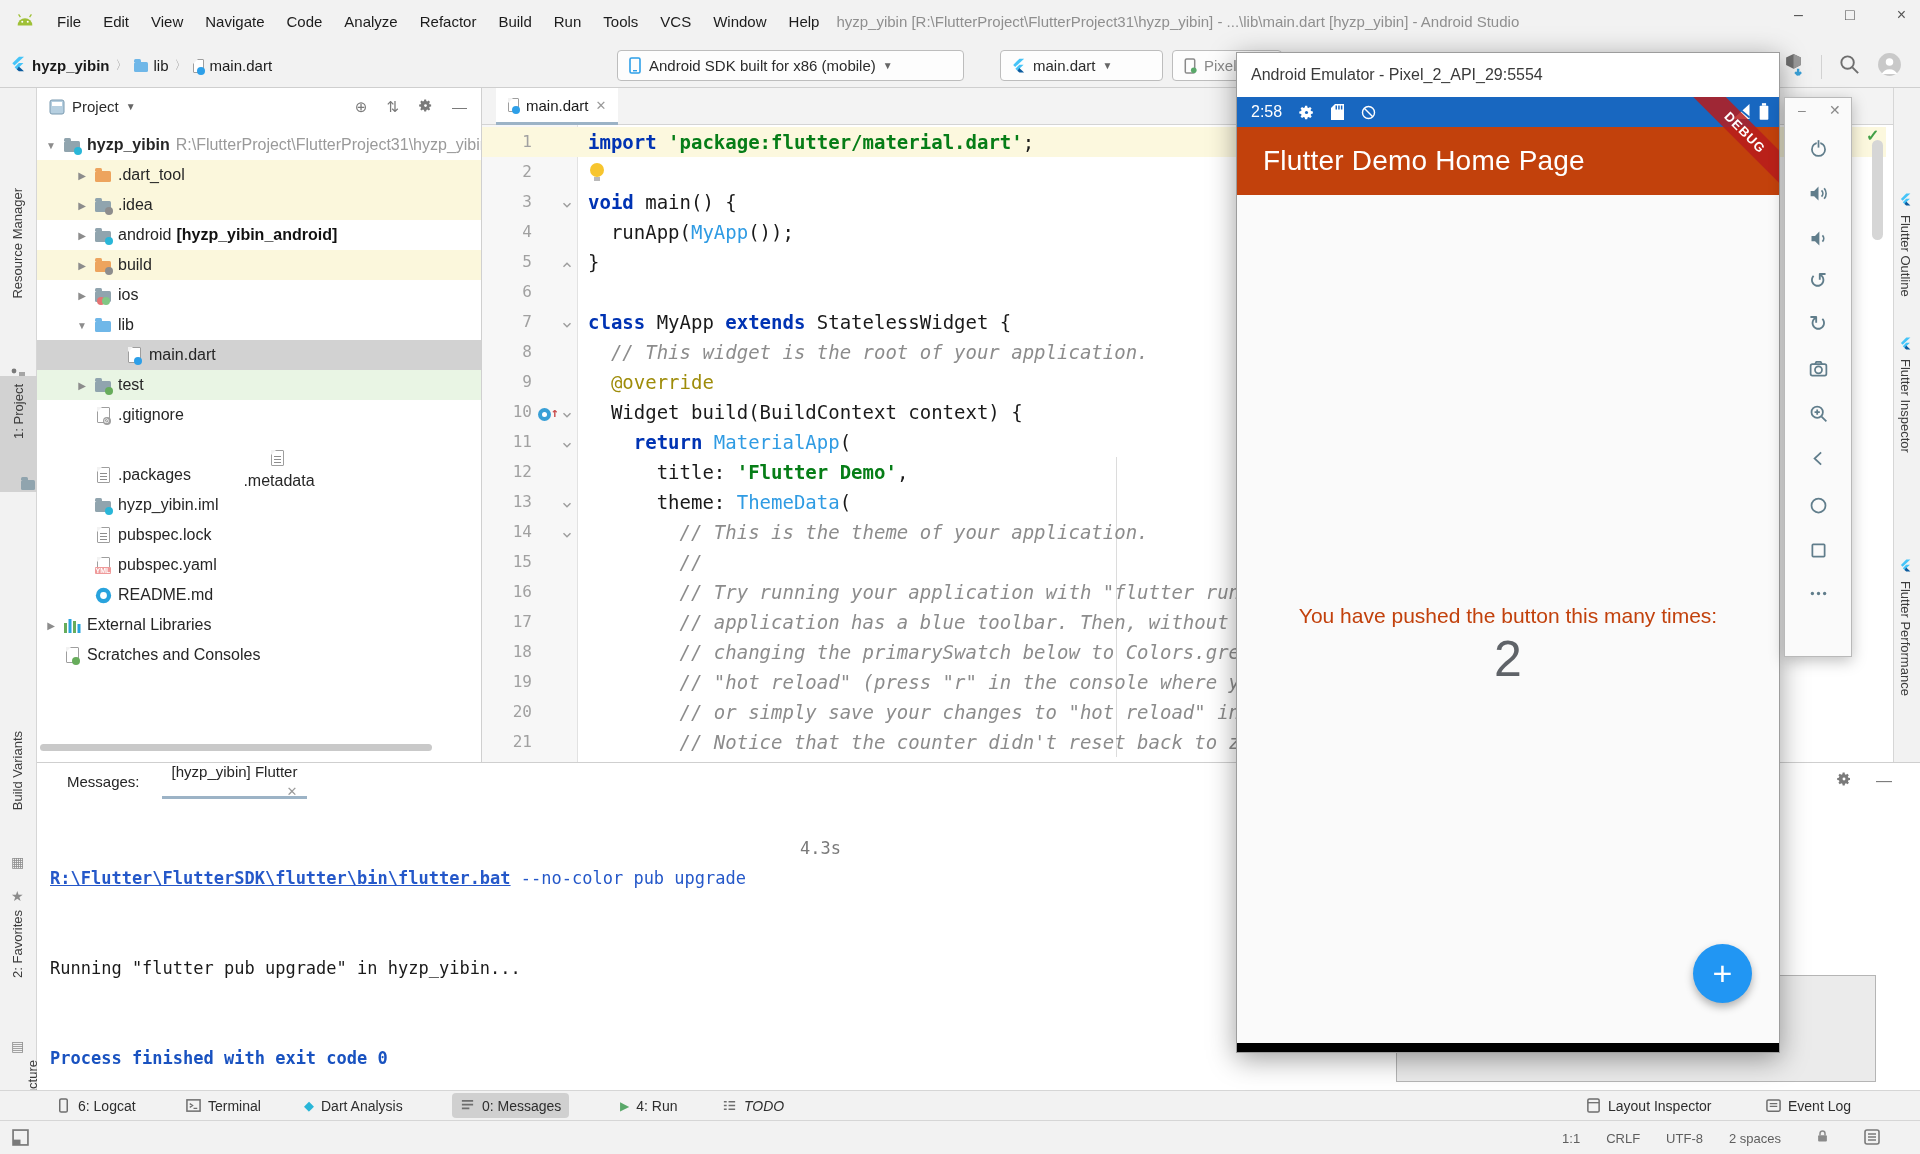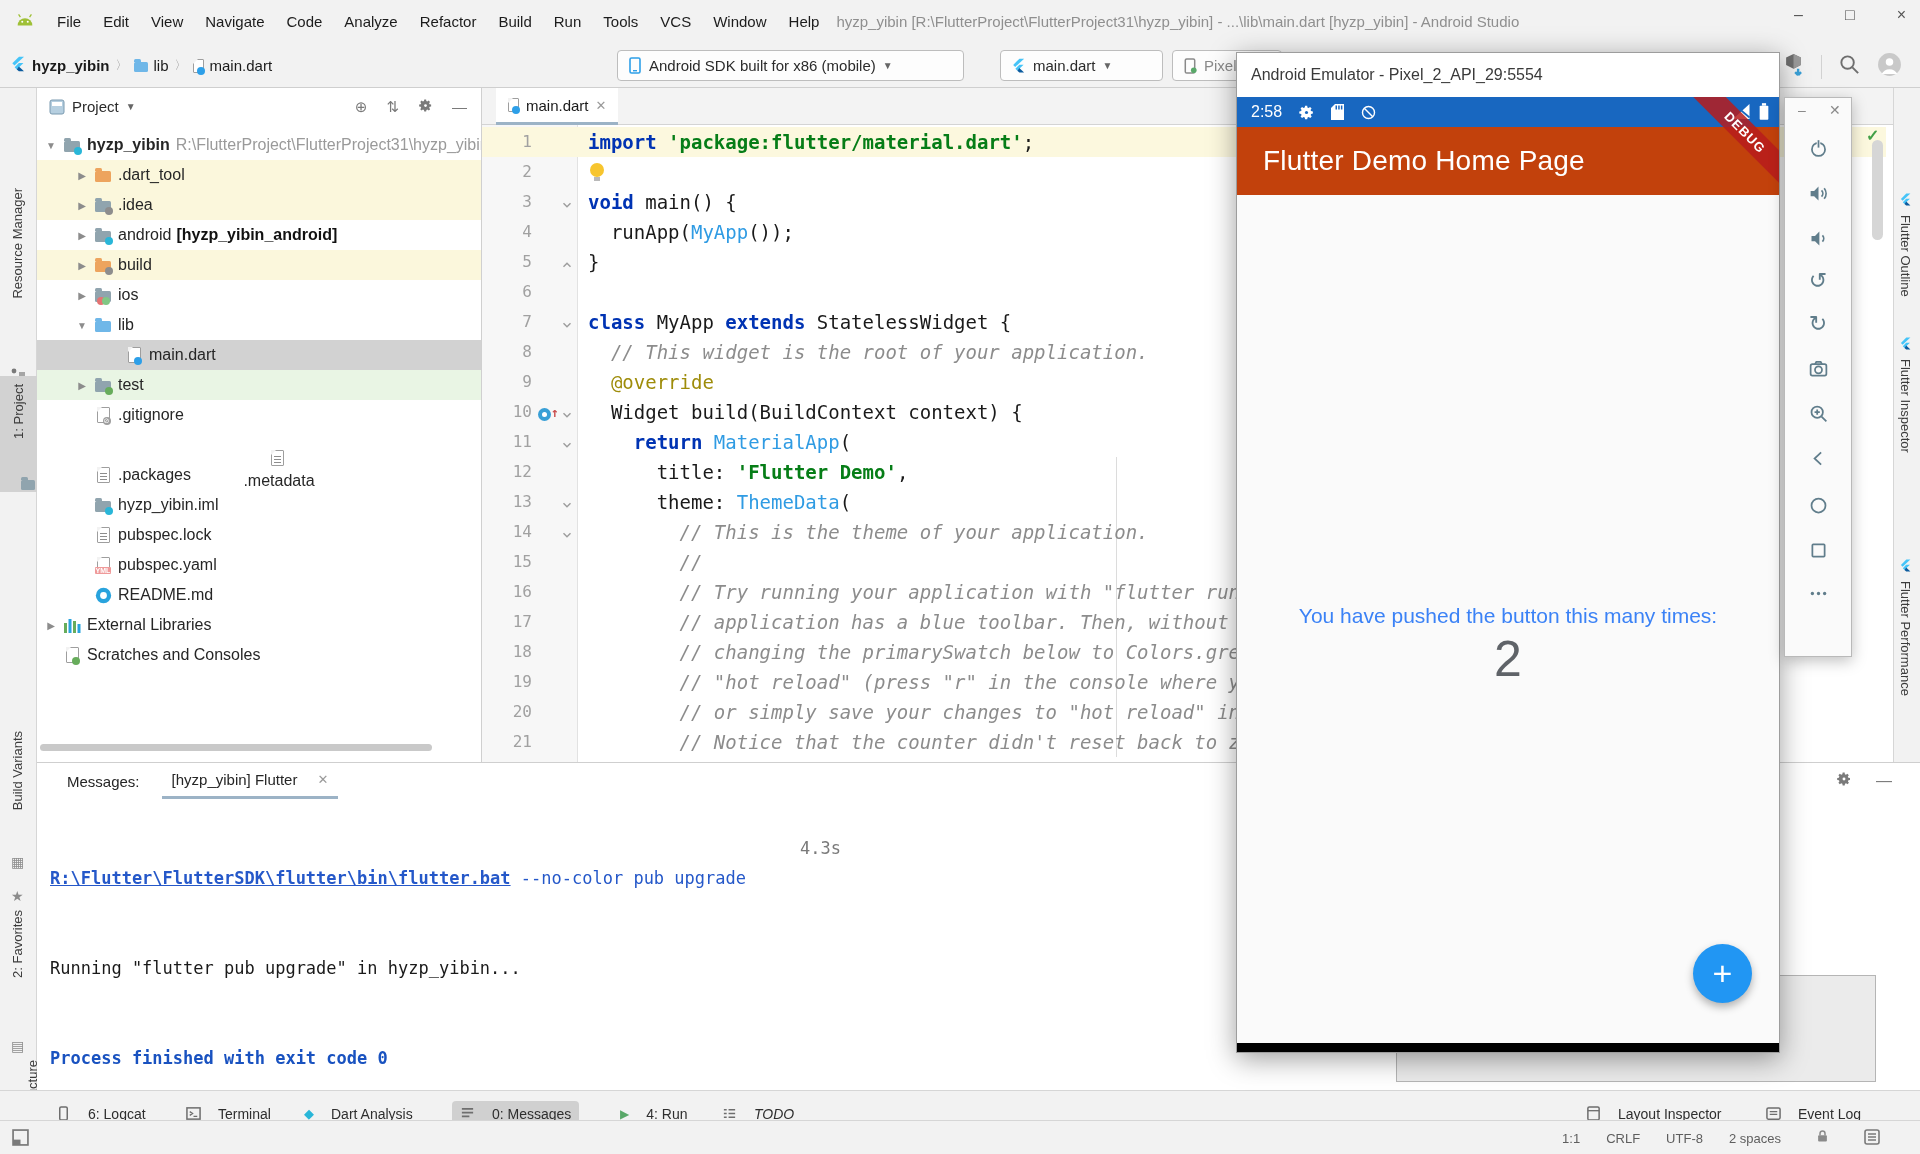--- a/index.html
+++ b/index.html
@@ -81,52 +81,52 @@
   #ed-scroll { position:absolute; left:1390px; top:52px; width:11px; height:100px; background:#d6d6d6; border-radius:6px; }
 
   
   #right-strip { position:absolute; left:1893px; top:88px; width:27px; height:1002px; background:#f2f2f2; border-left:1px solid #d6d6d6; }
   .rs-item { position:absolute; left:4px; display:flex; flex-direction:column; align-items:center; gap:5px; }
   .rs-item .vlab { writing-mode:vertical-rl; font-size:13px; color:#3c3c3c; }
 
   
   #messages { position:absolute; left:37px; top:762px; width:1883px; height:328px; background:#fff; border-top:1px solid #cfcfcf; }
   #msg-header { height:36px; display:flex; align-items:center; padding-left:30px; font-size:15px; color:#262626; }
-  #msg-tab { margin-left:22px; height:36px; display:flex; align-items:center; gap:20px; padding:0 10px; border-bottom:3px solid #9cb3c6; }
+  #msg-tab { margin-left:22px; height:36px; display:flex; align-items:flex-end; gap:4px; padding:0 10px; border-bottom:3px solid #9cb3c6;flex-direction:column; }
   #msg-tab .close { color:#9a9a9a; font-size:13px; }
   #msg-tools { position:absolute; right:28px; top:8px; display:flex; gap:24px; align-items:center; color:#7a7a7a; }
   #console { position:absolute; left:13px; top:40px; font-family:"DejaVu Sans Mono", monospace; font-size:17px; line-height:30px; white-space:pre; }
   #console .lnk { text-decoration:underline; font-weight:bold; }
   #console .lnk, #console .args { color:#2558c9; }
   #console .dur { position:absolute; left:750px; top:30px; color:#7a7a7a; }
   #console .fin { color:#1952c0; font-weight:bold; }
 
   
   #bottombar { position:absolute; left:0; top:1090px; width:1920px; height:30px; background:#f2f2f2; border-top:1px solid #d6d6d6; }
-  .bb-item { position:absolute; top:2px; height:25px; display:flex; align-items:center; gap:17px; font-size:14px; color:#2e2e2e; padding:0 8px; border-radius:4px;margin-top:8px; }
+  .bb-item { position:absolute; top:2px; height:25px; display:flex; align-items:center; gap:7px; font-size:14px; color:#2e2e2e; padding:0 8px; border-radius:4px; }
   .bb-item.active { background:#d0d0d0; }
   #statusbar { position:absolute; left:0; top:1120px; width:1920px; height:34px; background:#f2f2f2; border-top:1px solid #d6d6d6; font-size:13px; color:#5e5e5e; }
   #sb-right { position:absolute; right:40px; top:0; height:34px; display:flex; align-items:center; gap:34px; }
   #sb-winicon { position:absolute; left:12px; top:8px; }
 
   
   #back-panel { position:absolute; left:1396px; top:975px; width:480px; height:107px; background:#ebebeb; border:1px solid #b5b5b5; z-index:30; }
 
   
   #emu { position:absolute; left:1236px; top:52px; width:544px; height:1001px; background:#fff; border:1px solid #9d9d9d; box-shadow:0 6px 26px rgba(0,0,0,.38); z-index:40; }
   #emu-titlebar { position:absolute; left:0; top:0; width:100%; height:44px; background:#fff; display:flex; align-items:center; padding-left:14px; font-size:16px; color:#3a3a3a; }
   #emu-screen { position:absolute; left:0; top:44px; width:542px; height:955px; overflow:hidden; background:#fafafa; }
   #emu-status { position:absolute; left:0; top:0; width:100%; height:30px; background:#1867c0; display:flex; align-items:center; color:#fff; }
   #emu-clock { margin-left:14px; font-size:16px; }
   .st-ico { margin-left:16px; display:flex; align-items:center; }
   #emu-status-right { position:absolute; right:10px; top:6px; display:flex; gap:8px; align-items:center; }
   #emu-appbar { position:absolute; left:0; top:30px; width:100%; height:68px; background:#2196f3; display:flex; align-items:center; }
   #emu-appbar-title { margin-left:26px; color:#fff; font-size:28px; font-weight:500; letter-spacing:.2px; }
   #debug-ribbon { position:absolute; top:24px; right:-36px; width:140px; transform:rotate(45deg); background:rgba(183,28,28,.85); color:#fff; text-align:center; font-size:13px; font-weight:bold; letter-spacing:1px; padding:4px 0; z-index:3; }
-  #emu-bodytext { position:absolute; left:0; top:507px; width:100%; text-align:center; color:#3b82f6; font-size:21px; }
+  #emu-bodytext { position:absolute; left:0; top:507px; width:100%; text-align:center; color:#c2410c; font-size:21px; }
   #emu-counter { position:absolute; left:0; top:533px; width:100%; text-align:center; color:#5f6368; font-size:50px; font-weight:400; }
   #fab { position:absolute; left:456px; top:847px; width:59px; height:59px; border-radius:50%; background:#2196f3; box-shadow:0 4px 8px rgba(0,0,0,.3); color:#fff; font-size:34px; display:flex; align-items:center; justify-content:center; }
   #emu-nav { position:absolute; left:0; top:946px; width:100%; height:55px; background:#000; }
 
   
   #emu-toolbar { position:absolute; left:1784px; top:97px; width:68px; height:560px; background:#fafafa; border:1px solid #b9b9b9; box-shadow:0 4px 14px rgba(0,0,0,.25); z-index:41; }
   #emu-toolbar .winbtn { position:absolute; top:4px; color:#8a8a8a; font-size:14px; }
   .et-ico { position:absolute; left:50%; transform:translateX(-50%); width:24px; height:24px; display:flex; align-items:center; justify-content:center; color:#607d8b; font-size:21px; }
 </style>
 </head>

